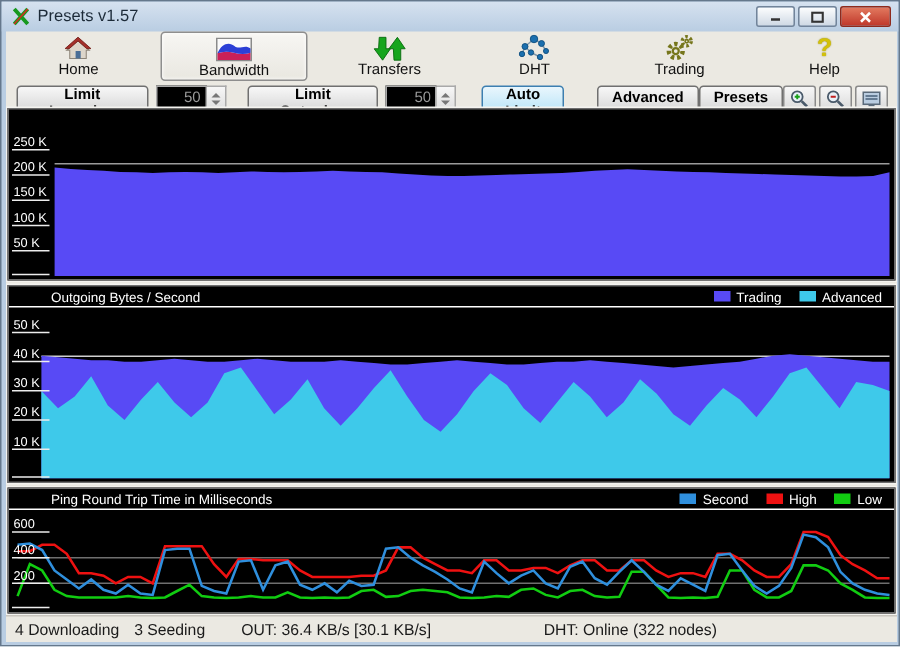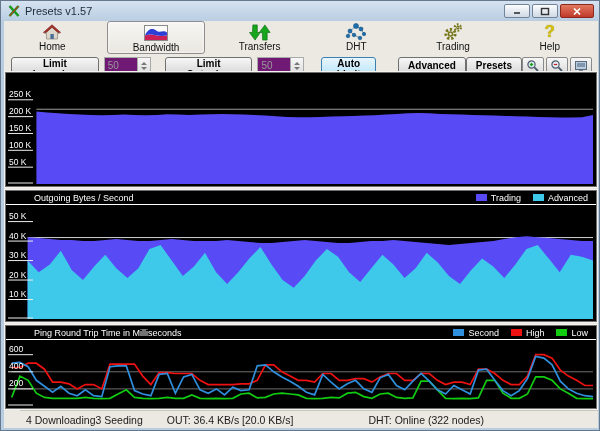--- a/index.html
+++ b/index.html
@@ -32,22 +32,22 @@
   .help-glyph { font-size:17px; font-weight:bold; color:#d3c10a; line-height:16px;
     text-shadow:0 0 1px #8a7d00; }
   
   .controlsbar { position:absolute; top:34px; left:0; right:0; height:22px;
     display:flex; align-items:center; border-bottom:1px solid #dcd9d1; }
   .btn { height:17px; border:1px solid #707070; border-radius:3px;
     background:linear-gradient(#f7f7f7,#d9d9d9); font:bold 10px "Liberation Sans",sans-serif;
     color:#000; padding:0 9px; cursor:default; }
   .btn.blue { background:linear-gradient(#e9f6fd,#bee6f8); border-color:#3c7fb1; }
   .spin { display:flex; align-items:center; }
-  .spin input { width:34px; height:17px; border:1px solid #a9a9a9; background:#701a75;
-    color:#9a9a9a; font:10px "Liberation Sans",sans-serif; text-align:left; padding:0 3px; }
+  .spin input { width:34px; height:17px; border:1px solid #a9a9a9; background:#000000;
+    color:#9a9a9a; font:10px "Liberation Sans",sans-serif; text-align:right; padding:0 3px; }
   .spin .arrows { width:13px; height:17px; border:1px solid #a9a9a9; border-left:none;
     background:linear-gradient(#f7f7f7,#dedede); display:flex; flex-direction:column;
     align-items:center; justify-content:center; gap:2px; cursor:default; }
   .spin .arrows i { width:0; height:0; border-left:3px solid transparent;
     border-right:3px solid transparent; }
   .spin .arrows i.up { border-bottom:3px solid #777; }
   .spin .arrows i.dn { border-top:3px solid #777; }
   .iconbtn { width:22px; height:18px; border:1px solid #8a8a8a; border-radius:2px;
     background:linear-gradient(#f7f7f7,#d9d9d9); display:inline-flex; align-items:center;
     justify-content:center; padding:0; cursor:default; }
@@ -60,25 +60,25 @@
   .chart-header { position:absolute; top:0; left:0; right:0; height:14px; display:flex;
     align-items:center; border-bottom:1px solid #ffffff; padding:0 8px 0 28px; }
   .chart-title { color:#fff; font-size:9px; white-space:nowrap; }
   .legend { margin-left:auto; display:flex; align-items:center; gap:12px; }
   .legend-item { display:flex; align-items:center; gap:4px; }
   .legend-swatch { width:11px; height:7px; display:inline-block; }
   .legend-label { color:#fff; font-size:9px; }
   .chart-plot { position:absolute; top:15px; left:1px; right:1px; bottom:2px; }
   .chart-plot svg { display:block; }
   
-  .statusbar { position:absolute; top:389px; left:16px; right:0; height:18px;
+  .statusbar { position:absolute; top:389px; left:0; right:0; height:18px;
     background:#ebe9e2; border-top:1px solid #c9c6be; display:flex; align-items:center;
     font-size:10.5px; color:#1a1a1a; padding:0 6px; }
   .statusbar span { white-space:nowrap; }
-  .s-gap10 { } .s-gap24 { margin-left:24px; }
+  .s-gap10 { margin-left:10px; } .s-gap24 { margin-left:24px; }
   .s-gap26 { margin-left:26px; } .s-gap28 { margin-left:28px;padding-left:47px; }
 </style>
 </head>
 <body>
 
 <div class="window">
 
   <div class="titlebar">
     <span class="app-icon">
       <svg width="14" height="14" viewBox="0 0 14 14">
@@ -313,18 +313,18 @@
             <line x1="1" y1="47.89473684210526" x2="26" y2="47.89473684210526" stroke="#ededed" stroke-width="1"></line>
             <text x="2" y="45.39473684210526" fill="#ffffff" font-size="8.5" font-family="&quot;Liberation Sans&quot;, sans-serif">200</text>
             <line x1="1" y1="64" x2="26" y2="64" stroke="#ededed" stroke-width="1"></line>
           </svg>
         </div>
     </div>
 
     <div class="statusbar">
       <span>4 Downloading</span>
       <span class="s-gap10">3 Seeding</span>
-      <span class="s-gap24">OUT: 36.4 KB/s [20.0 KB/s]</span>
+      <span class="s-gap24">OUT: 36.4 KB/s [30.1 KB/s]</span>
       <span class="s-gap28">DHT: Online (322 nodes)</span>
     </div>
 
   </div>
 </div>
 
 </body></html>

